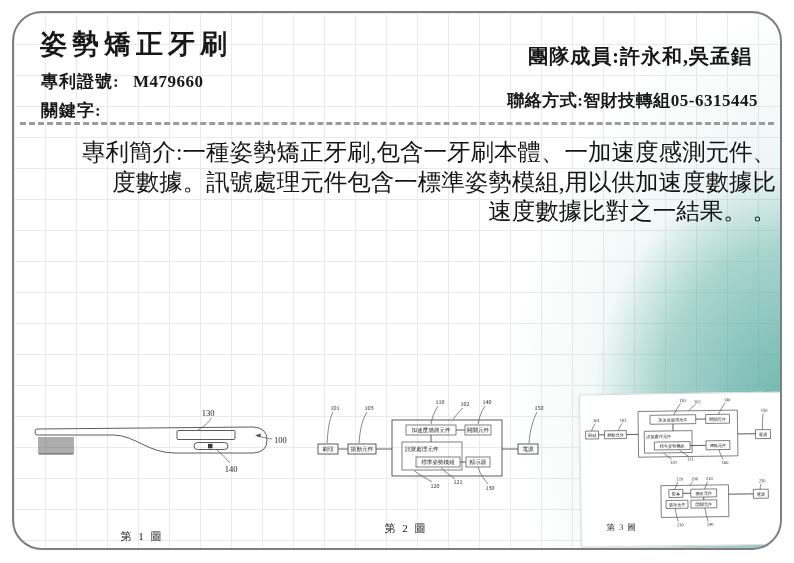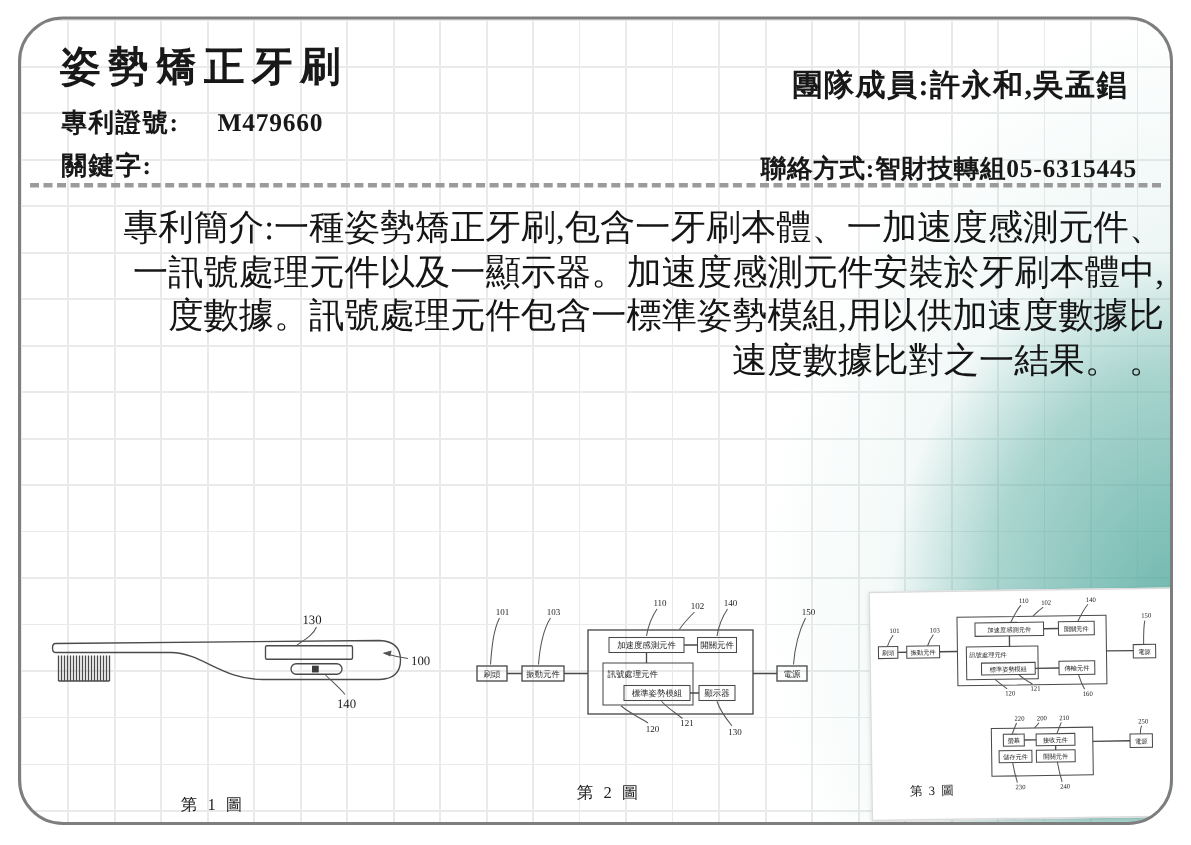--- a/index.html
+++ b/index.html
@@ -13,23 +13,23 @@
       radial-gradient(ellipse 250px 310px at 101% 74%, rgba(70,163,151,0.72) 0%, rgba(70,163,151,0.38) 52%, rgba(70,163,151,0) 78%),
       radial-gradient(ellipse 430px 520px at 106% 70%, rgba(150,205,196,0.40) 0%, rgba(150,205,196,0) 74%),
       repeating-linear-gradient(to right, #e8ebea 0 1px, transparent 1px 31px),
       repeating-linear-gradient(to bottom, #e8ebea 0 1px, transparent 1px 31px),
       #ffffff;
   }
 
   .page-title { position:absolute; left:26px; top:13px; font-size:27px; font-weight:700; letter-spacing:5px;text-align:center; }
   .team      { position:absolute; right:28px; top:30px; font-size:20px; font-weight:700; letter-spacing:1px; }
   .patent-row{ position:absolute; left:27px; top:57px; font-size:17px; font-weight:700; letter-spacing:1px; }
-  .patent-row .val { margin-left:20px; letter-spacing:0.5px; }
+  .patent-row .val { margin-left:8px; letter-spacing:0.5px; }
   .keywords  { position:absolute; left:27px; top:86px; font-size:17px; font-weight:700; letter-spacing:1px; }
-  .contact   { position:absolute; right:22px; top:88px; font-size:17px; font-weight:700; letter-spacing:0.5px; }
+  .contact   { position:absolute; right:22px; top:76px; font-size:17px; font-weight:700; letter-spacing:0.5px; }
   .dash-sep  { position:absolute; left:6px; right:6px; top:109px; border-top:3px dashed #9b9b9b; }
 
   .abstract { position:absolute; left:17px; top:125px; width:745px;text-align:right; }
   .abstract .ln { font-size:23.5px; line-height:29.5px; white-space:nowrap; color:#151515; }
 
   .fig { position:absolute; }
   #fig1 { left:8px;  top:384px; width:280px; height:150px; }
   #fig2 { left:288px; top:382px; width:285px; height:150px; }
   .fig3-card {
     position:absolute; left:566px; top:380px; width:206px; height:153px;
@@ -64,21 +64,20 @@
     <span class="val">M479660</span>
   </div>
 
   <div class="keywords">關鍵字:</div>
   <div class="contact">聯絡方式:智財技轉組05-6315445</div>
 
   <div class="dash-sep"></div>
 
   <div class="abstract">
     <div class="ln">專利簡介:一種姿勢矯正牙刷,包含一牙刷本體、一加速度感測元件、</div>
-    <div class="ln">一訊號處理元件以及一顯示器。加速度感測元件安裝於牙刷本體中,</div>
     <div class="ln">度數據。訊號處理元件包含一標準姿勢模組,用以供加速度數據比</div>
     <div class="ln">速度數據比對之一結果。 。</div>
   </div>
 
   <svg id="fig1" class="fig" viewBox="0 0 280 150">
     <path class="ln" d="M15,32 L231,30 Q245,30.5 245,43 Q245,55.5 231,56 L153,56 C126,56 113,38.5 92,38 L15,38 Q13,38 13,35 Q13,32 15,32 Z"></path>
     <path class="ln" stroke-width="0.8" d="M17,40V57 M19,40V57 M21,40V57 M23,40V57 M25,40V57 M27,40V57 M29,40V57 M31,40V57 M33,40V57 M35,40V57 M37,40V57 M39,40V57 M41,40V57 M43,40V57 M45,40V57 M47,40V57 M49,40V57 M51,40V57 M17,57H51"></path>
     <rect class="bx" x="155" y="33.5" width="58" height="9" rx="1"></rect>
     <rect class="bx" x="172" y="45.5" width="34" height="7" rx="3.5"></rect>
     <rect x="186" y="46.8" width="4.5" height="4.5" fill="#3c3c3c"></rect>

